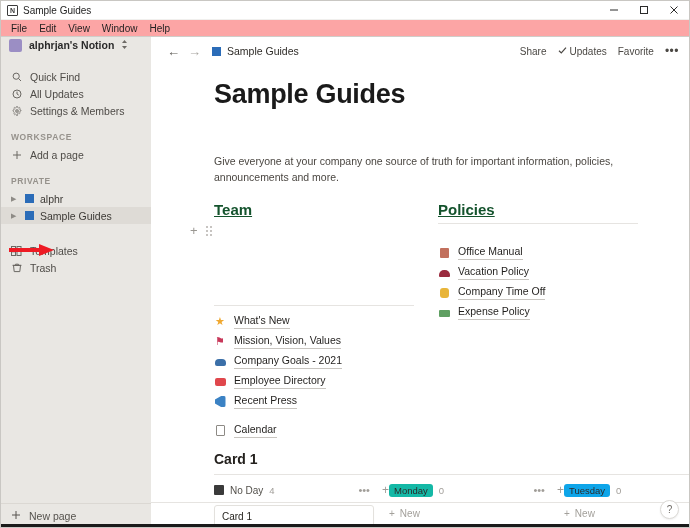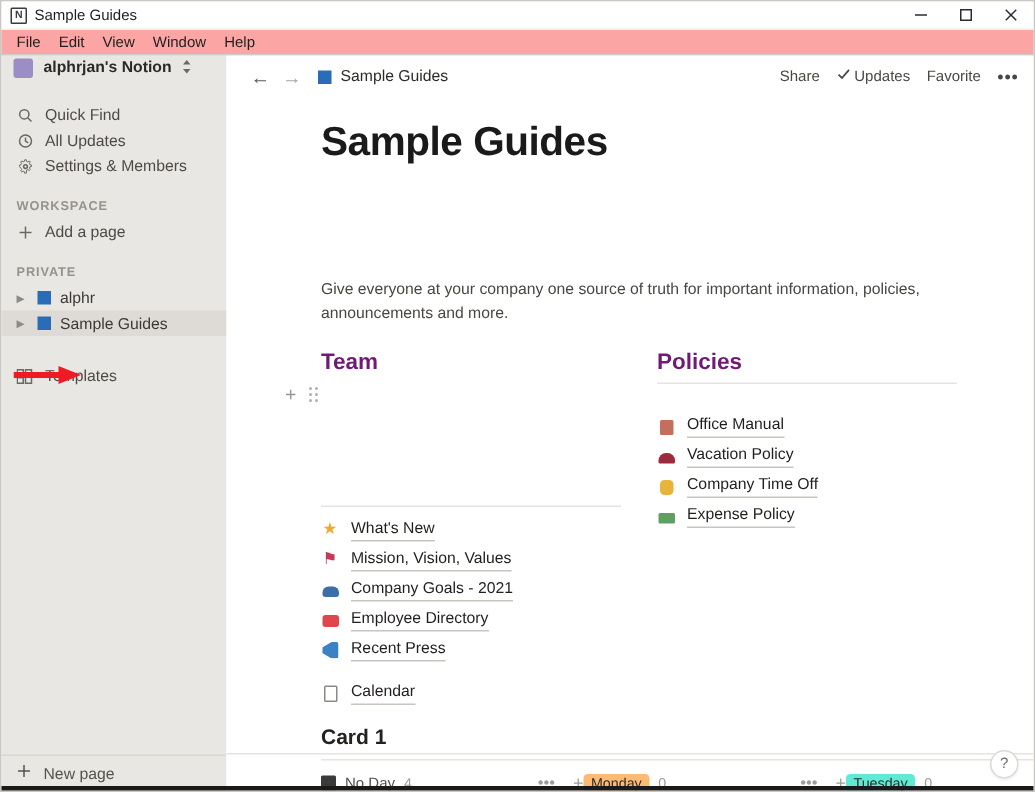--- a/index.html
+++ b/index.html
@@ -146,31 +146,32 @@
   .topbar-right { margin-left: auto; display: flex; align-items: center; gap: 11px; }
   .tb-action { font-size: 10px; color: #4b4844; display: flex; align-items: center; gap: 3px; }
   .tb-dots { font-size: 12px; color: #4b4844; letter-spacing: 0.5px; line-height: 1; }
 
   .content { padding: 0 0 0 0; position: relative; flex: 1 1 auto; overflow: hidden; }
   .page-title {
     font-size: 27px; font-weight: bold; color: #1a1a1a;
     margin: 14px 0 0 63px; letter-spacing: -0.3px;
   }
   .intro {
-    margin: 76px 0 0 63px;
+    margin: 44px 0 0 63px;
     width: 400px;
     font-size: 10.5px; color: #4a4641; line-height: 1.5;
   }
 
   .cols { display: flex; margin: 15px 0 0 63px; }
   .col-left { width: 200px; position: relative; }
   .col-right { width: 200px; margin-left: 24px; }
   .col-head {
-    font-size: 15px; font-weight: bold; color: #701a75;
+    font-size: 15px; font-weight: bold; color: #14532d;
     margin-bottom: 5px;
+    text-decoration: underline;
   }
   .divider { height: 1px; background: #e6e4e1; }
 
   .addrow {
     display: flex; align-items: center; gap: 8px;
     height: 16px; margin-top: 2px; margin-left: -24px;
     color: #9a9792;
   }
   .plus-ic { font-size: 13px; line-height: 1; color: #9a9792; }
   .grip {
@@ -216,22 +217,22 @@
     display: flex; align-items: center; gap: 6px;
     height: 17px; font-size: 10px; color: #53504b;
   }
   .bcol-head .cnt { color: #a09d98; font-size: 9.5px; }
   .bcol-head .dots { margin-left: auto; color: #a09d98; font-size: 11px; line-height: 1; }
   .bcol-head .pl { color: #a09d98; font-size: 12px; line-height: 1; margin-left: 6px; }
   .badge {
     display: inline-block; padding: 1px 5px;
     border-radius: 3px; font-size: 9.5px; color: #2b2b2b;
   }
-  .badge.blue { background: #fdba74; }
-  .badge.gray { background: #5eead4; }
+  .badge.blue { background: #14b8a6; }
+  .badge.gray { background: #0ea5e9; }
   .noday-ic { width: 10px; height: 10px; background: #3a3a3a; border-radius: 1px; flex: 0 0 10px; }
   .card-box {
     margin-top: 6px; height: 26px;
     width: 160px;
     border: 1px solid #e3e1dd; border-radius: 3px;
     background: #fff;
     font-size: 10px; color: #26241f;
     padding: 5px 7px;
     box-shadow: 0 1px 1px rgba(0,0,0,0.04);
   }
@@ -374,20 +375,30 @@
       <div class="side-bottom">
         <div class="side-item">
           <span class="ic">
             <svg width="11" height="10" viewBox="0 0 11 10">
                 <rect x="0.5" y="0.5" width="4" height="4" fill="none" stroke="#6b6863" stroke-width="1"></rect>
                 <rect x="6" y="0.5" width="4" height="9" fill="none" stroke="#6b6863" stroke-width="1"></rect>
                 <rect x="0.5" y="5.8" width="4" height="3.7" fill="none" stroke="#6b6863" stroke-width="1"></rect>
               </svg>
           </span>
           <span>Templates</span>
+        </div>
+        <div class="side-item">
+          <span class="ic">
+            <svg width="10" height="10" viewBox="0 0 10 10">
+                <path d="M1.5 2.4 h7 l-0.7 6.2 h-5.6 z" fill="none" stroke="#6b6863" stroke-width="1"></path>
+                <line x1="0.6" y1="2.4" x2="9.4" y2="2.4" stroke="#6b6863" stroke-width="1.2"></line>
+                <path d="M3.6 2.2 V1.2 h2.8 v1" fill="none" stroke="#6b6863" stroke-width="1"></path>
+              </svg>
+          </span>
+          <span>Trash</span>
         </div>
       </div>
 
       <div class="side-footer">
         <span class="ic">
           <svg width="10" height="10" viewBox="0 0 10 10">
               <line x1="5" y1="1" x2="5" y2="9" stroke="#56534e" stroke-width="1"></line>
               <line x1="1" y1="5" x2="9" y2="5" stroke="#56534e" stroke-width="1"></line>
             </svg>
         </span>

